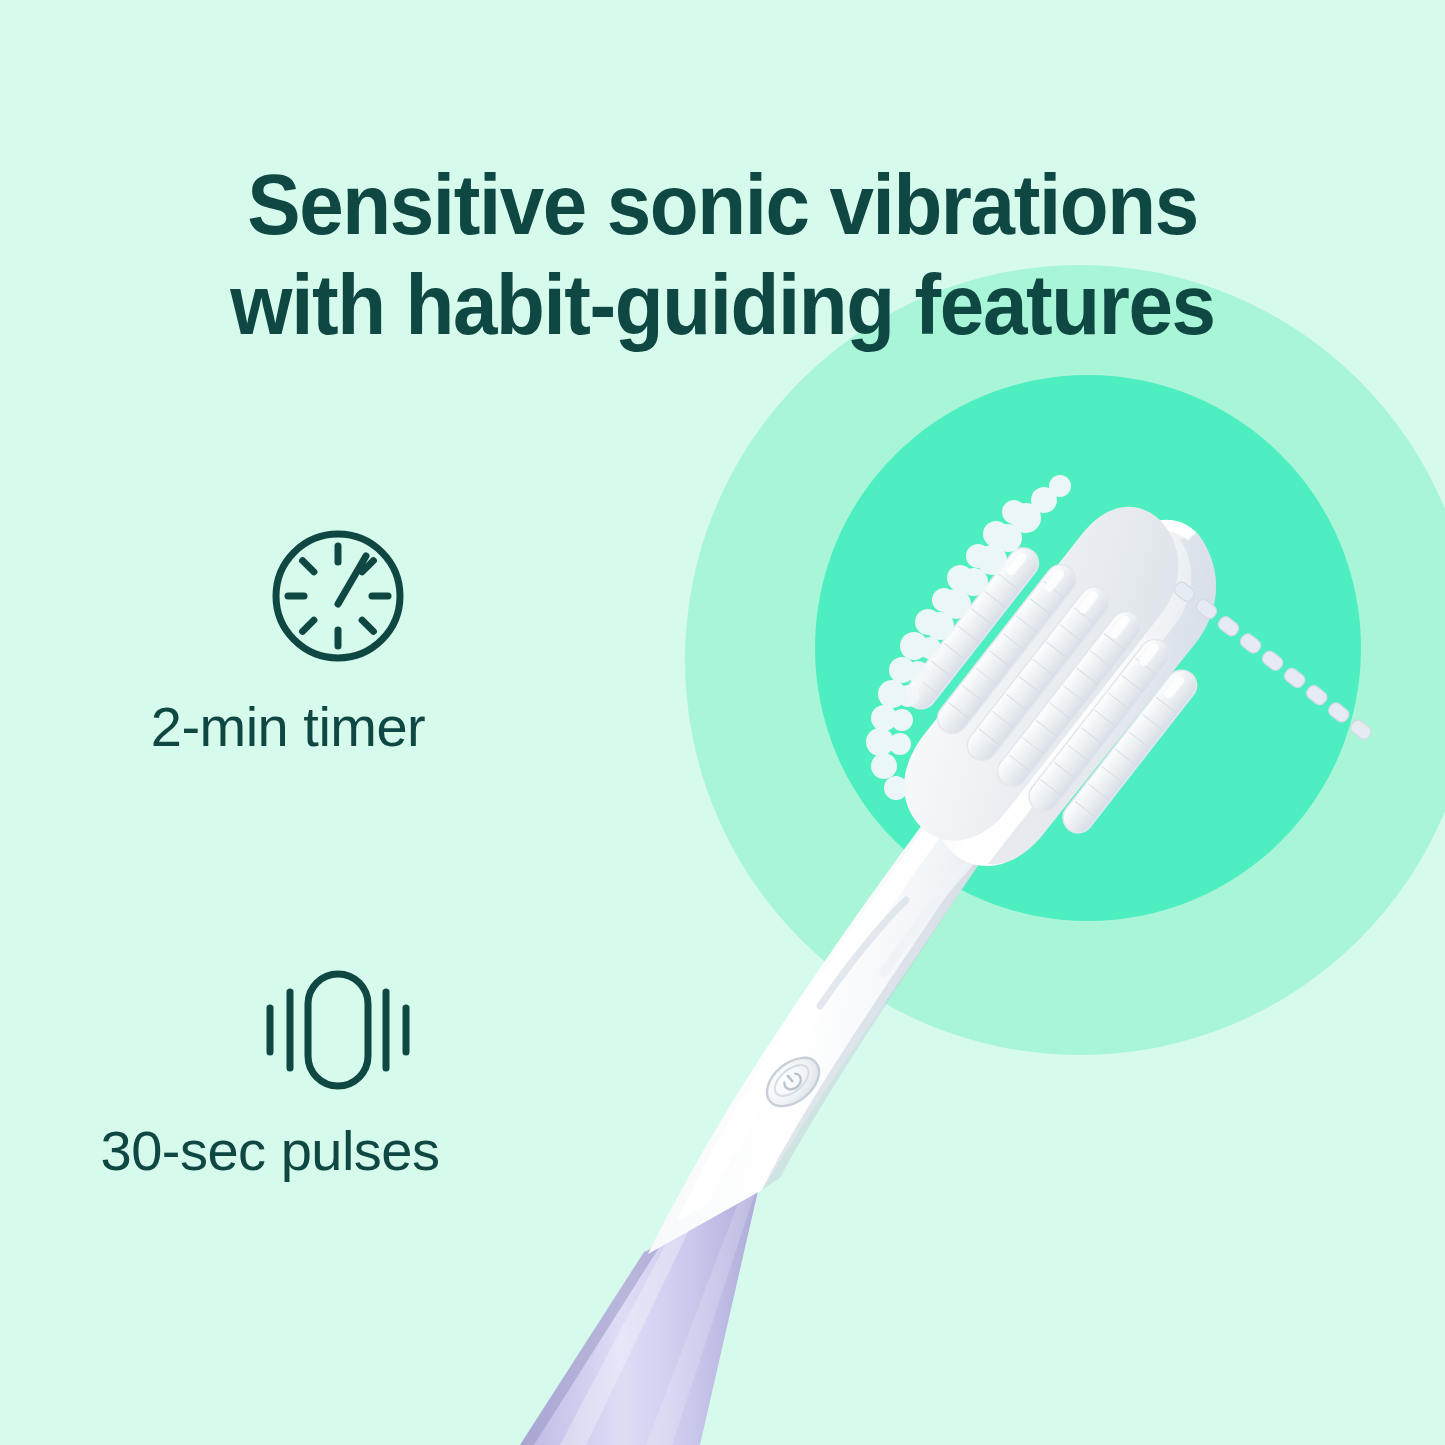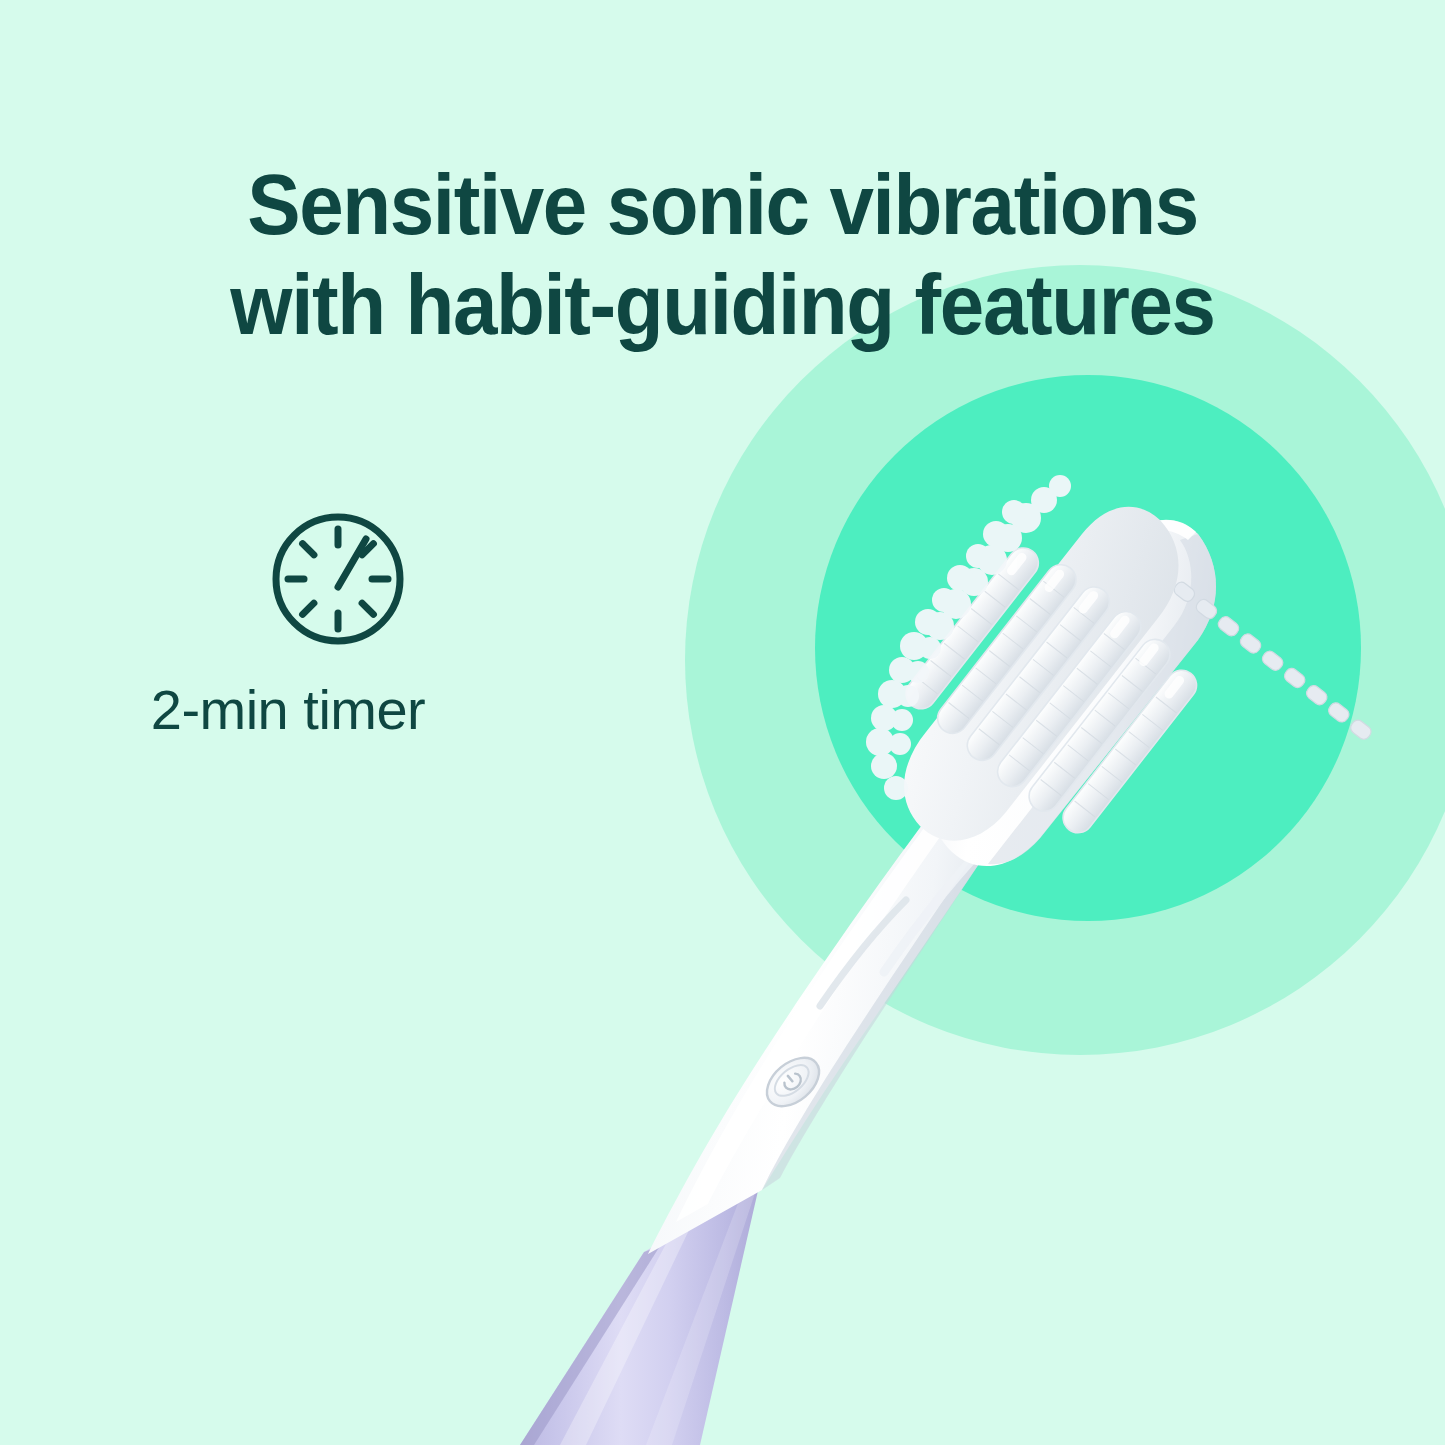--- a/index.html
+++ b/index.html
@@ -31,21 +31,21 @@
     line-height:1.17;
     letter-spacing:-1.5px;
     transform:scaleX(0.93);
     transform-origin:center top;
     z-index:8;
     white-space:nowrap;
   }
   .headline .l2{display:block;}
 
   
-  .features{position:absolute;left:0;top:503px;width:600px;z-index:8;}
+  .features{position:absolute;left:0;top:520px;width:600px;z-index:8;}
   .feature{position:relative;}
   .feature + .feature{margin-top:205px;}
   .ficon{display:block;margin-left:262px;}
   .flabel{
     display:block;
     margin-top:22px;
     color:#0f4742;
     font-size:56px;
     font-weight:400;
     letter-spacing:-0.5px;
@@ -322,15 +322,30 @@
           <line x1="26" y1="76" x2="42" y2="76"></line>
 
           <line x1="40.6" y1="40.6" x2="51.9" y2="51.9"></line>
 
           <line x1="76" y1="84" x2="104" y2="36"></line>
         </g>
       </svg>
       <span class="flabel">2-min timer</span>
     </div>
 
+    <div class="feature">
+      <svg class="ficon" width="152" height="132" viewBox="0 0 152 132" xmlns="http://www.w3.org/2000/svg">
+        <g fill="none" stroke="#0f4742" stroke-width="7" stroke-linecap="round">
+
+          <rect x="46" y="10" width="60" height="112" rx="30"></rect>
+
+          <line x1="28" y1="28" x2="28" y2="104"></line>
+          <line x1="124" y1="28" x2="124" y2="104"></line>
+
+          <line x1="8" y1="44" x2="8" y2="88"></line>
+          <line x1="144" y1="44" x2="144" y2="88"></line>
+        </g>
+      </svg>
+      <span class="flabel second">30-sec pulses</span>
+    </div>
 
   </div>
 </div>
 
 </body></html>

